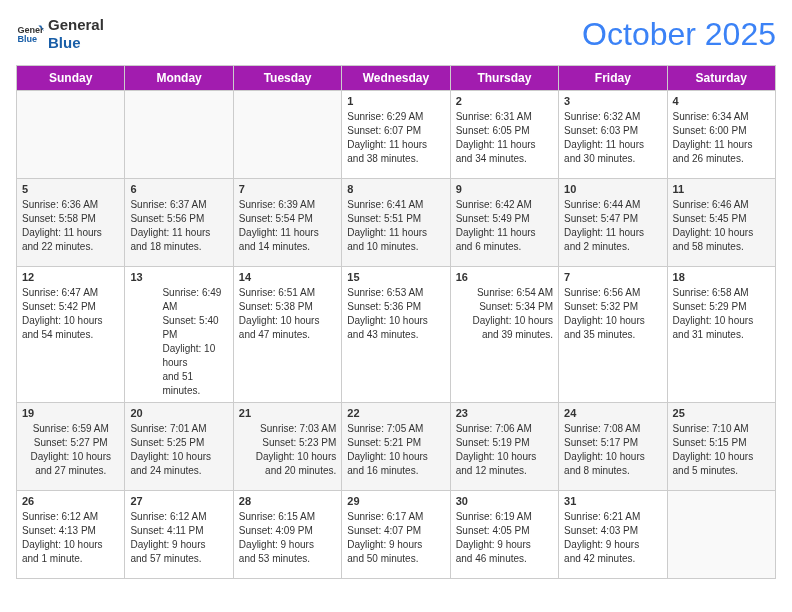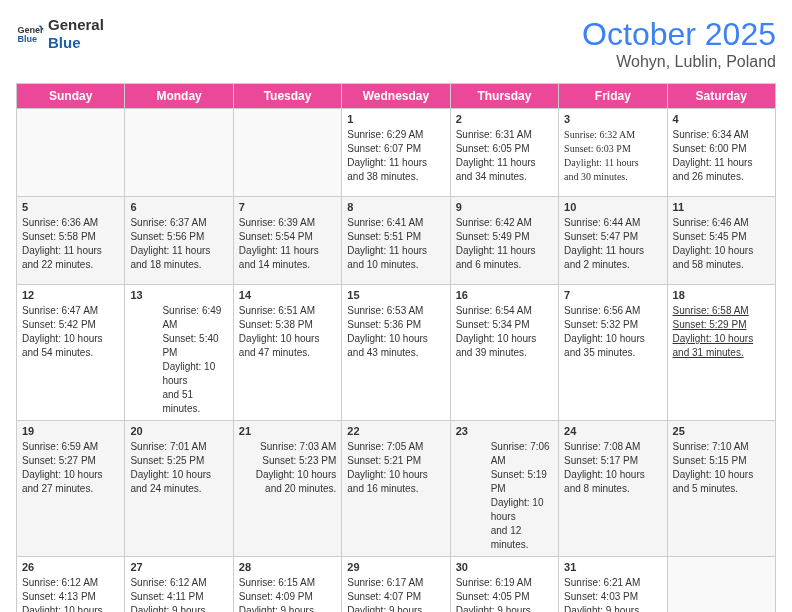--- a/index.html
+++ b/index.html
@@ -36,21 +36,21 @@
     .location {
       font-size: 16px;
       color: #555;
     }
     table {
       width: 100%;
       border-collapse: collapse;
       table-layout: fixed;
     }
     thead tr th {
-      background-color: #ec4899;
+      background-color: #a21caf;
       color: #fff;
       font-size: 12px;
       padding: 5px 4px;
       text-align: center;
       border: 1px solid #ccc;
     }
     tbody tr td {
       border: 1px solid #ccc;
       vertical-align: top;
       padding: 4px 5px;
@@ -87,21 +87,20 @@
       <text x="2" y="32" font-size="13" font-weight="bold" fill="#1a5fa8">Blue</text>
       <polygon points="32,8 40,16 36,8" fill="#1a5fa8"></polygon>
     </svg>
     <div style="display:flex;flex-direction:column;line-height:1.2;">
       <span style="font-size:15px;font-weight:bold;color:#333;">General</span>
       <span style="font-size:15px;font-weight:bold;color:#1a5fa8;">Blue</span>
     </div>
   </div>
   <div class="title-block">
     <div class="month-title">October 2025</div>
-    <div class="location">Wohyn, Lublin, Poland</div>
   </div>
 </div>
 
 <table>
   <thead>
     <tr>
       <th>Sunday</th>
       <th>Monday</th>
       <th>Tuesday</th>
       <th>Wednesday</th>
@@ -124,21 +123,21 @@
         </td>
         <td>
           <div class="day-number">2</div>
           <div class="cell-content" style="white-space: pre-line;">Sunrise: 6:31 AM
 Sunset: 6:05 PM
 Daylight: 11 hours
 and 34 minutes.</div>
         </td>
         <td>
           <div class="day-number">3</div>
-          <div class="cell-content" style="white-space: pre-line; font-family: Liberation Serif, serif;">Sunrise: 6:32 AM
+          <div class="cell-content" style="white-space: pre-line;">Sunrise: 6:32 AM
 Sunset: 6:03 PM
 Daylight: 11 hours
 and 30 minutes.</div>
         </td>
         <td>
           <div class="day-number">4</div>
           <div class="cell-content" style="white-space: pre-line;">Sunrise: 6:34 AM
 Sunset: 6:00 PM
 Daylight: 11 hours
 and 26 minutes.</div>
@@ -219,44 +218,44 @@
         </td>
         <td>
           <div class="day-number">15</div>
           <div class="cell-content" style="white-space: pre-line;">Sunrise: 6:53 AM
 Sunset: 5:36 PM
 Daylight: 10 hours
 and 43 minutes.</div>
         </td>
         <td>
           <div class="day-number">16</div>
-          <div class="cell-content" style="white-space: pre-line;">Sunrise: 6:54 AM
+          <div class="cell-content" style="white-space: pre-line; text-align: right;">Sunrise: 6:54 AM
 Sunset: 5:34 PM
 Daylight: 10 hours
 and 39 minutes.</div>
         </td>
         <td>
           <div class="day-number">7</div>
           <div class="cell-content" style="white-space: pre-line;">Sunrise: 6:56 AM
 Sunset: 5:32 PM
 Daylight: 10 hours
 and 35 minutes.</div>
         </td>
         <td>
           <div class="day-number">18</div>
-          <div class="cell-content" style="white-space: pre-line; text-decoration: underline;">Sunrise: 6:58 AM
+          <div class="cell-content" style="white-space: pre-line;">Sunrise: 6:58 AM
 Sunset: 5:29 PM
 Daylight: 10 hours
 and 31 minutes.</div>
         </td>
       </tr>
       <tr>
         <td>
           <div class="day-number">19</div>
-          <div class="cell-content" style="white-space: pre-line;">Sunrise: 6:59 AM
+          <div class="cell-content" style="white-space: pre-line; text-align: center;">Sunrise: 6:59 AM
 Sunset: 5:27 PM
 Daylight: 10 hours
 and 27 minutes.</div>
         </td>
         <td>
           <div class="day-number">20</div>
           <div class="cell-content" style="white-space: pre-line;">Sunrise: 7:01 AM
 Sunset: 5:25 PM
 Daylight: 10 hours
 and 24 minutes.</div>
@@ -270,21 +269,21 @@
         </td>
         <td>
           <div class="day-number">22</div>
           <div class="cell-content" style="white-space: pre-line;">Sunrise: 7:05 AM
 Sunset: 5:21 PM
 Daylight: 10 hours
 and 16 minutes.</div>
         </td>
         <td>
           <div class="day-number">23</div>
-          <div class="cell-content" style="white-space: pre-line; margin-left: 35px;">Sunrise: 7:06 AM
+          <div class="cell-content" style="white-space: pre-line;">Sunrise: 7:06 AM
 Sunset: 5:19 PM
 Daylight: 10 hours
 and 12 minutes.</div>
         </td>
         <td>
           <div class="day-number">24</div>
           <div class="cell-content" style="white-space: pre-line;">Sunrise: 7:08 AM
 Sunset: 5:17 PM
 Daylight: 10 hours
 and 8 minutes.</div>

